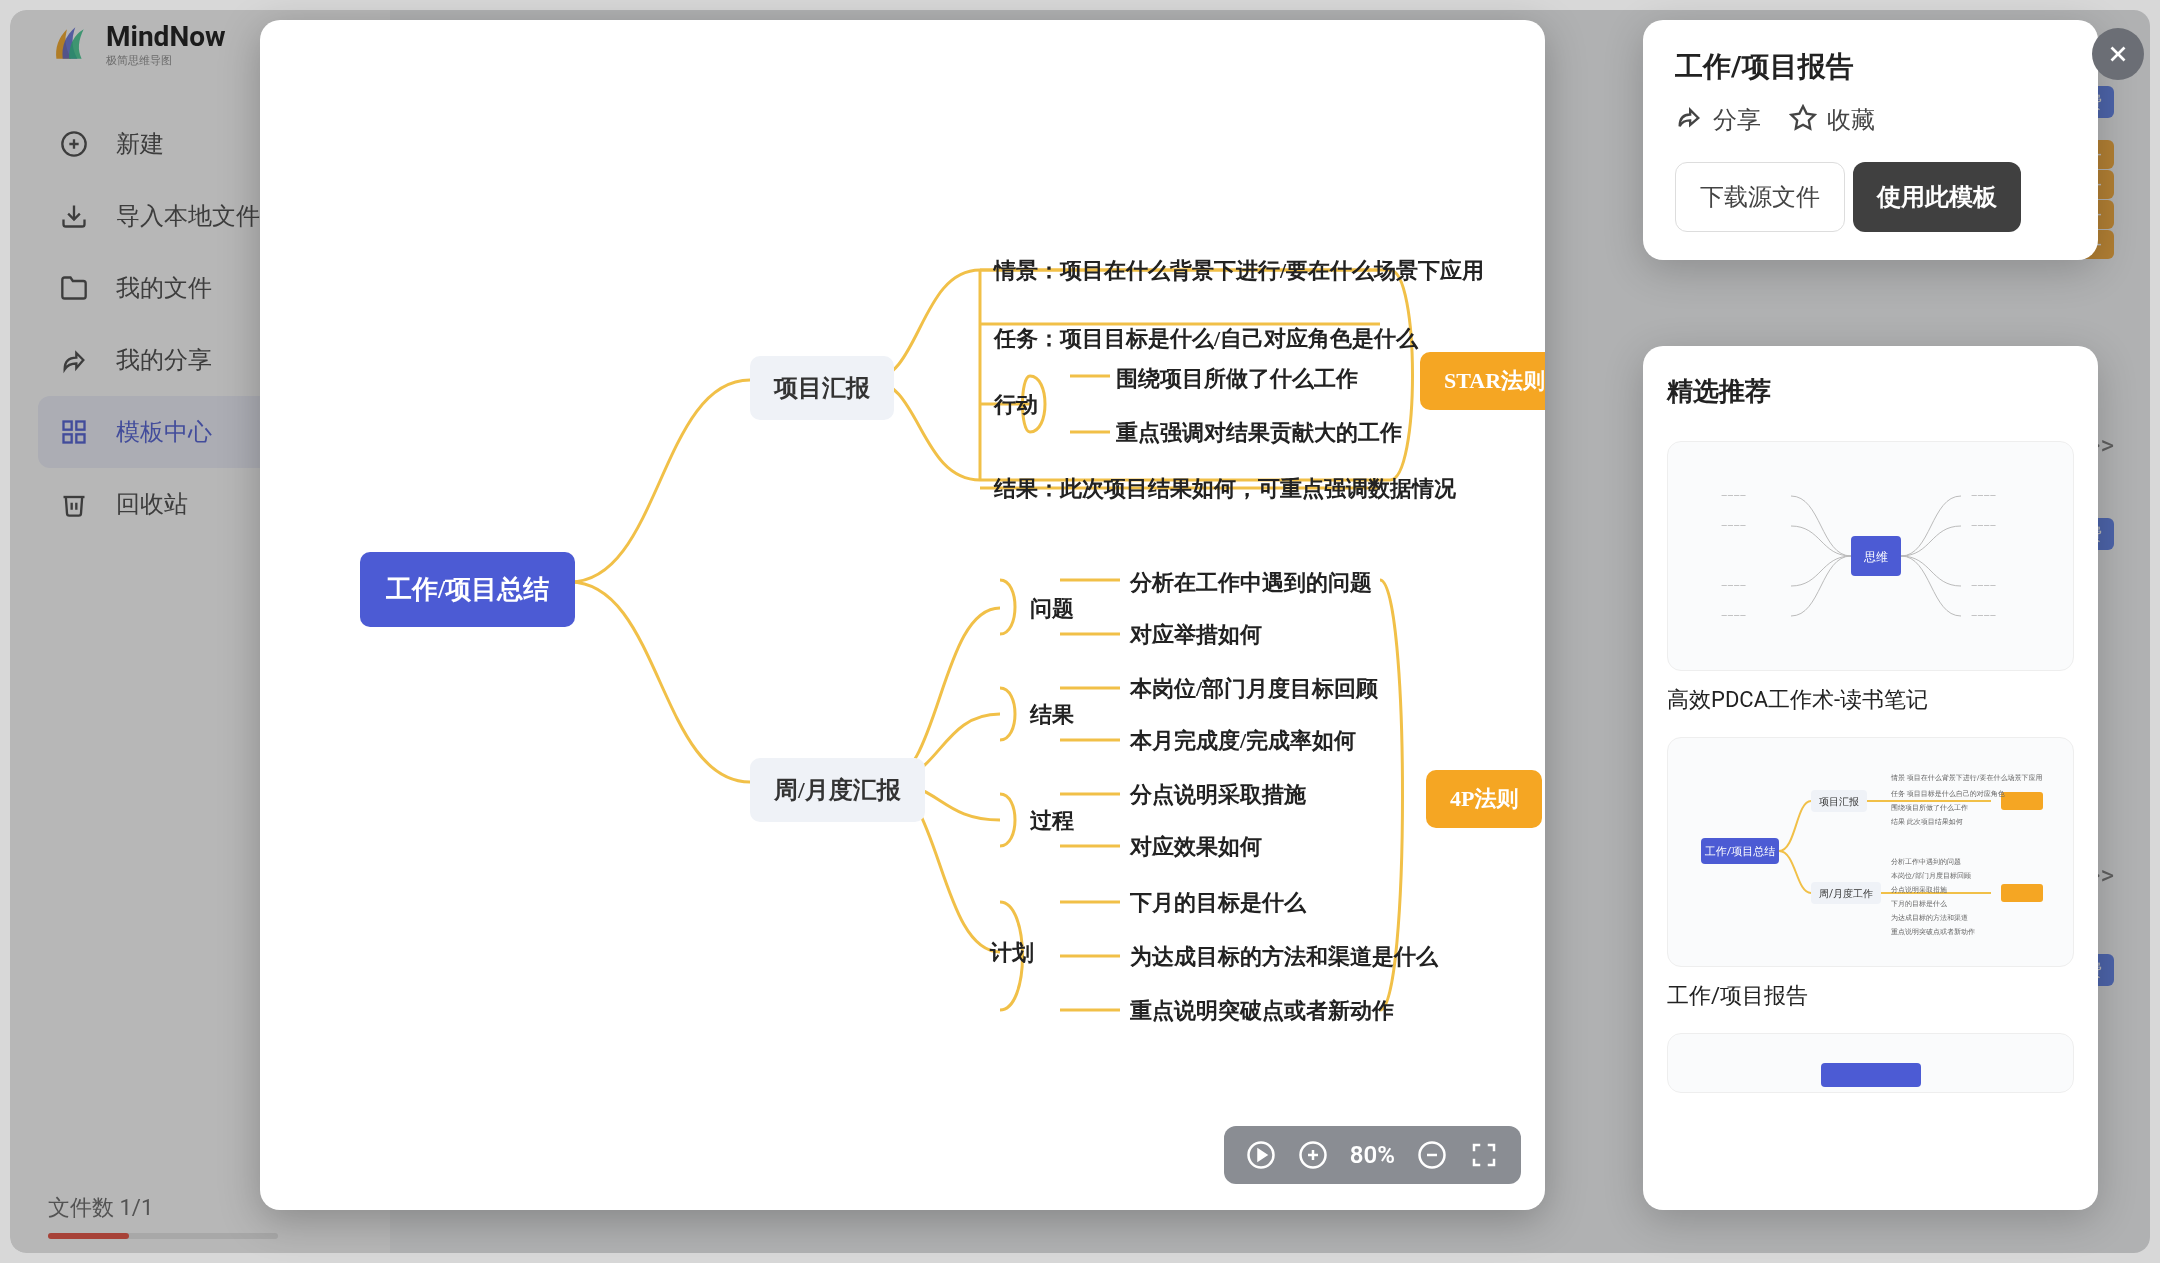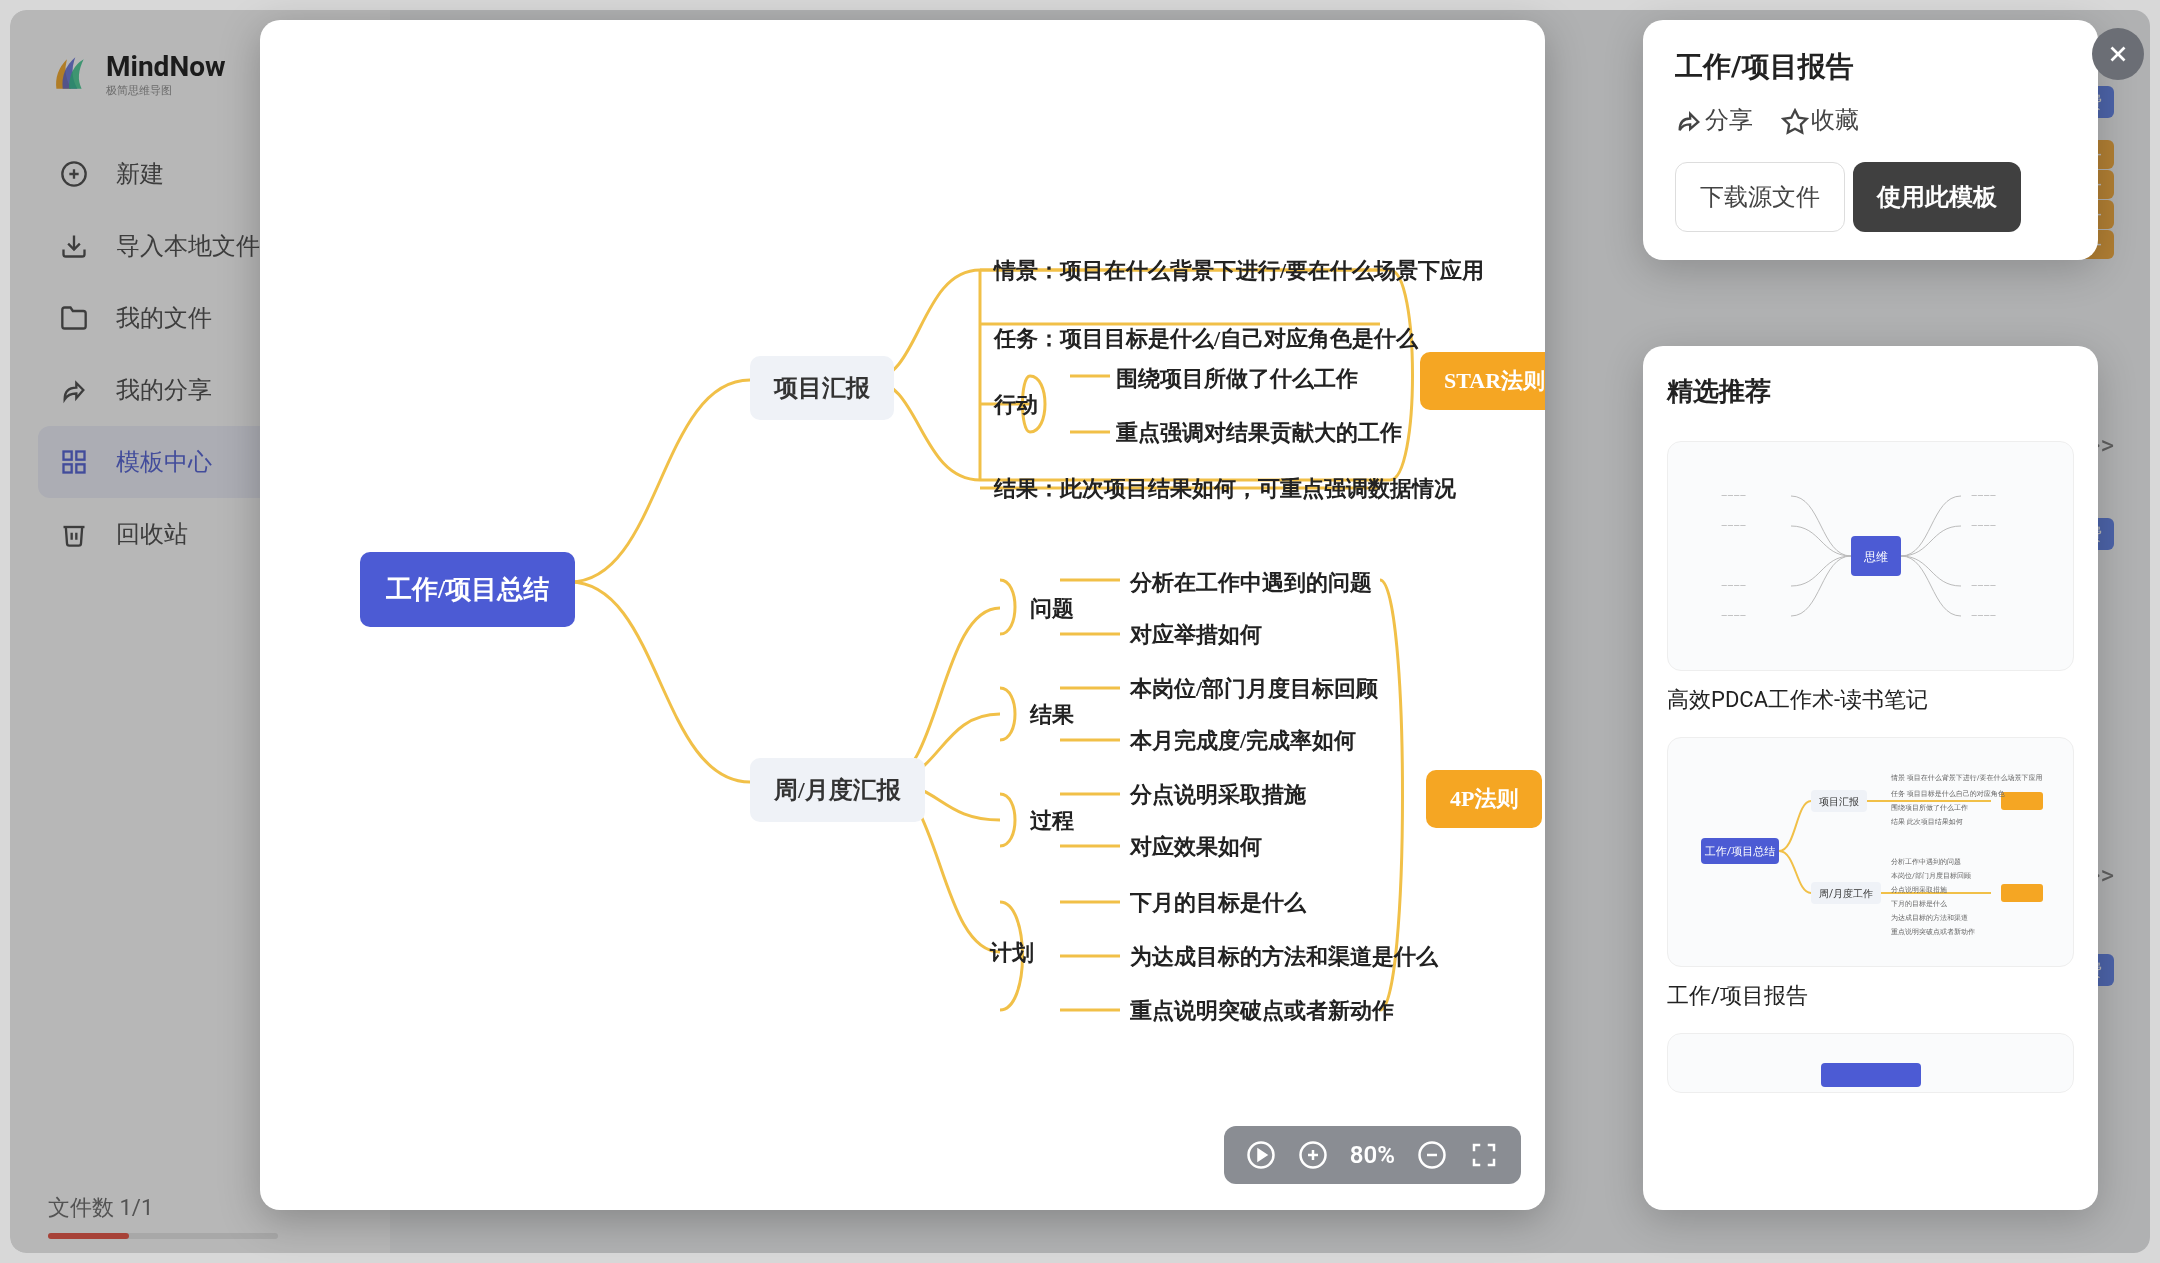--- a/index.html
+++ b/index.html
@@ -1,20 +1,20 @@
 <!DOCTYPE html>
 <html><head>
 <meta charset="utf-8">
 <style>
 *{margin:0;padding:0;box-sizing:border-box;font-family:-apple-system,BlinkMacSystemFont,"Segoe UI",Roboto,sans-serif}
 body{background:#d8d8d8;width:2160px;height:1263px;overflow:hidden;position:relative}
 .app{position:absolute;inset:10px;background:#f5f6f8;border-radius:16px;overflow:hidden}
 
 
-.sidebar{position:absolute;left:0;top:0;bottom:0;width:380px;background:#fff;padding-top:30px}
+.sidebar{position:absolute;left:0;top:0;bottom:0;width:380px;background:#fff;}
 .logo-area{display:flex;align-items:center;gap:16px;padding:10px 30px 40px 38px}
 .logo-icon{width:42px;height:42px}
 .logo-text{display:flex;flex-direction:column}
 .logo-title{font-size:28px;font-weight:700;color:#111}
 .logo-sub{font-size:11px;color:#8b8b8b}
 .nav{padding:0 28px 0 28px}
 .nav-item{display:flex;align-items:center;gap:28px;padding:20px 22px;border-radius:12px;color:#444;font-size:24px;cursor:pointer}
 .nav-item.active{background:#eef0fb;color:#4c5bd4}
 .nav-item svg{width:28px;height:28px}
 .file-count{position:absolute;left:38px;bottom:30px;color:#666;font-size:22px}
@@ -41,21 +41,21 @@
 
 
 .zoom-bar{position:absolute;right:24px;bottom:26px;background:#8a8d93;border-radius:12px;display:flex;align-items:center;gap:22px;padding:14px 22px;color:#fff}
 .zoom-btn{width:30px;height:30px;display:flex;align-items:center;justify-content:center;cursor:pointer}
 .zoom-val{font-size:24px;font-weight:600}
 
 
 .info-panel{position:absolute;right:62px;top:20px;width:455px;background:#fff;border-radius:20px;box-shadow:0 10px 40px rgba(0,0,0,0.2);padding:28px 32px}
 .info-title{font-size:28px;font-weight:600;color:#222;margin-bottom:18px}
 .info-actions{display:flex;gap:28px;align-items:center;margin-bottom:26px}
-.info-action{display:flex;align-items:flex-end;gap:2px;color:#444;font-size:24px;cursor:pointer}
+.info-action{display:flex;align-items:flex-start;gap:10px;color:#444;font-size:24px;cursor:pointer}
 .info-buttons{display:flex;gap:8px}
 .btn{padding:18px 24px;border-radius:12px;font-size:24px;cursor:pointer;border:none}
 .btn-outline{background:#fff;border:1px solid #ddd;color:#444}
 .btn-primary{background:#404040;color:#fff;font-weight:700}
 .close-x{position:absolute;right:16px;top:28px;width:52px;height:52px;border-radius:50%;background:#6b6e75;color:#fff;display:flex;align-items:center;justify-content:center;font-size:32px;cursor:pointer}
 
 
 .rec-panel{position:absolute;right:62px;top:346px;width:455px;height:864px;background:#fff;border-radius:20px;box-shadow:0 10px 40px rgba(0,0,0,0.2);padding:28px 24px;overflow:hidden}
 .rec-title{font-size:26px;font-weight:600;color:#222;margin-bottom:32px}
 .rec-card{border:1px solid #eee;border-radius:14px;height:230px;margin-bottom:14px;background:#fafbfc;display:flex;align-items:center;justify-content:center;overflow:hidden}

